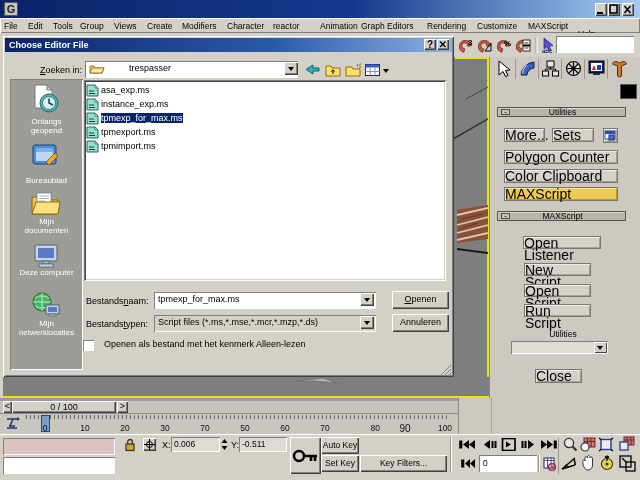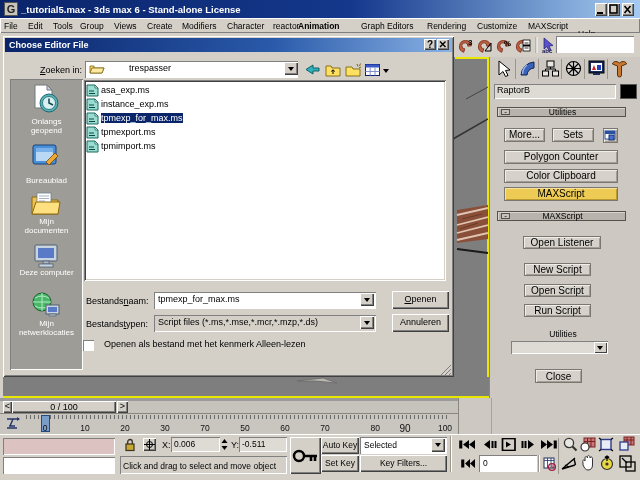--- a/index.html
+++ b/index.html
@@ -2,29 +2,28 @@
 <html><head><meta charset="utf-8">
 <style>
 *{margin:0;padding:0;box-sizing:border-box;font-family:"Liberation Sans",sans-serif;}
 html,body{width:640px;height:480px;overflow:hidden;}
 #screen{position:relative;width:640px;height:480px;background:#d4d0c8;font-size:9px;color:#000;}
 .abs{position:absolute;}
 .rb{box-shadow:inset 1px 1px 0 #fff,inset -1px -1px 0 #404040,inset 2px 2px 0 #d4d0c8,inset -2px -2px 0 #808080;}
 .rb1{box-shadow:inset 1px 1px 0 #fff,inset -1px -1px 0 #808080;}
 .sb{box-shadow:inset 1px 1px 0 #808080,inset -1px -1px 0 #fff,inset 2px 2px 0 #404040,inset -2px -2px 0 #d4d0c8;}
 .sb1{box-shadow:inset 1px 1px 0 #808080,inset -1px -1px 0 #fff;}
-.mxbtn{background:#d6d2cb;border:1px solid #7a7770;box-shadow:inset 1px 1px 0 #f0eeea,inset -1px -1px 0 #a39f97;text-align:center;line-height:12px;font-size:10px;}
+.mxbtn{background:#d6d2cb;border:1px solid #7a7770;box-shadow:inset 1px 1px 0 #f0eeea,inset -1px -1px 0 #a39f97;line-height:12px;font-size:14px;}
 .winbtn{background:#d4d0c8;box-shadow:inset 1px 1px 0 #fff,inset -1px -1px 0 #404040,inset -2px -2px 0 #808080;text-align:center;}
 </style></head>
 <body>
 <div id="screen">
 
 <div class="abs" style="left:0;top:0;width:640px;height:18px;background:linear-gradient(to right,#0a246a,#15388c 55%,#6e96cc 83%,#a6caf0);"></div>
 <div class="abs" style="left:4px;top:2px;width:14px;height:14px;background:#c8c4bc;border:1px solid #555;color:#222;font-weight:bold;font-size:11px;line-height:13px;text-align:center;">G</div>
-<div class="abs" style="left:21px;top:4px;color:#fff;font-weight:bold;font-size:9.5px;">_tutorial5.max - 3ds max 6 - Stand-alone License</div>
 <div class="abs winbtn" style="left:595px;top:3px;width:12px;height:13px;"><svg width="12" height="13">
         <rect x="2" y="9" width="6" height="2" fill="#000"></rect>
       </svg></div>
 <div class="abs winbtn" style="left:608px;top:3px;width:12px;height:13px;"><svg width="12" height="13">
         <rect x="2" y="2" width="7" height="8" fill="none" stroke="#000" stroke-width="1.6"></rect>
       </svg></div>
 <div class="abs winbtn" style="left:622px;top:3px;width:12px;height:13px;"><svg width="12" height="13">
         <path d="M2.5 3 L8.5 10 M8.5 3 L2.5 10" stroke="#000" stroke-width="1.6"></path>
       </svg></div>
 
@@ -32,21 +31,21 @@
 <div id="menubar" style="position:absolute;left:0;top:21px;font-size:8.5px;width:640px;white-space:nowrap;">
       <span class="abs" style="left:4px;">File</span>
       <span class="abs" style="left:28px;">Edit</span>
       <span class="abs" style="left:53px;">Tools</span>
       <span class="abs" style="left:80px;">Group</span>
       <span class="abs" style="left:114px;">Views</span>
       <span class="abs" style="left:147px;">Create</span>
       <span class="abs" style="left:182px;">Modifiers</span>
       <span class="abs" style="left:227px;">Character</span>
       <span class="abs" style="left:273px;">reactor</span>
-      <span class="abs" style="left:298px;font-weight:bold;">Animation</span>
+      <span class="abs" style="left:320px;">Animation</span>
       <span class="abs" style="left:361px;">Graph Editors</span>
       <span class="abs" style="left:427px;">Rendering</span>
       <span class="abs" style="left:477px;">Customize</span>
       <span class="abs" style="left:528px;">MAXScript</span>
       <span class="abs" style="left:578px;margin-top:8px;">Help</span>
     </div>
 
 <div class="abs" style="left:452px;top:33px;width:188px;height:24px;background:#d4d0c8;"></div>
 <div id="snapicons" class="abs" style="left:455px;top:35px;width:185px;height:20px;">
 <svg width="185" height="20">
@@ -124,23 +123,20 @@
           <rect x="3" y="3" width="11" height="8" fill="#fff"></rect>
           <path d="M4 10 L6 5 L8 10 Z" fill="#d02020"></path>
           <rect x="9" y="5" width="4" height="5" fill="#2040c0"></rect>
           <rect x="5" y="13" width="7" height="2" fill="#1a2a5a"></rect>
         </g>
  <g transform="translate(121,2)">
           <path d="M8.5 3 C5 0.5 2 1.5 1.5 4 L6.5 6 L6.5 15 A 2 2 0 0 0 10.5 15 L10.5 6 L15.5 4 C15 1.5 12 0.5 8.5 3 Z" fill="#c87830" stroke="#5a3008" stroke-width="1"></path>
         </g>
 </svg>
 </div>
-<div class="abs sb1" style="left:494px;top:84px;width:122px;height:15px;background:#dedbd5;">
-      <span style="position:absolute;left:3px;top:1px;">RaptorB</span>
-    </div>
 <div class="abs" style="left:620px;top:84px;width:17px;height:15px;background:#000;border:1px solid #555;"></div>
 
 <div id="roll1" class="abs" style="left:497px;top:107px;width:129px;height:10px;background:#b8b4ad;border:1px solid #55524c;box-shadow:inset 1px 1px 0 #d8d5cf;">
  <div class="abs" style="left:3px;top:1px;width:9px;height:6px;border:1px solid #55524c;background:#c6c2bb;font-size:8px;line-height:4px;text-align:center;">-</div>
  <div class="abs" style="left:0;top:0px;width:129px;text-align:center;font-size:8.5px;line-height:9px;">Utilities</div>
 </div>
 <div class="abs mxbtn" style="left:504px;top:128px;width:41px;height:14px;">More...</div>
 <div class="abs mxbtn" style="left:552px;top:128px;width:42px;height:14px;">Sets</div>
 <div class="abs mxbtn" style="left:603px;top:128px;width:15px;height:15px;padding:0;"><svg width="13" height="13">
         <rect x="1" y="2" width="10" height="8" fill="#fff" stroke="#2a50a0"></rect>
@@ -367,37 +363,28 @@
         <span class="abs" style="left:3px;top:2px;font-size:8.5px;">0.006</span>
       </div>
  <div class="abs" style="left:220px;top:3px;width:9px;height:15px;"><svg width="9" height="15">
           <path d="M1.5 6 L7.5 6 L4.5 2 Z M1.5 9 L7.5 9 L4.5 13 Z" fill="#000"></path>
         </svg></div>
  <div class="abs" style="left:231px;top:6px;">Y:</div>
  <div class="abs sb1" style="left:239px;top:3px;width:48px;height:15px;background:#dedbd5;">
         <span class="abs" style="left:3px;top:2px;font-size:8.5px;">-0.511</span>
       </div>
 
- <div class="abs sb1" style="left:120px;top:22px;width:167px;height:18px;">
-        <span class="abs" style="left:3px;top:5px;white-space:nowrap;font-size:8.5px;">Click and drag to select and move object</span>
-      </div>
 
  <div class="abs winbtn" style="left:290px;top:3px;width:31px;height:37px;"><svg width="31" height="37">
           <circle cx="9" cy="19" r="5" fill="none" stroke="#000" stroke-width="2.4"></circle>
           <path d="M13 19 L27 19 M21 19 L21 24 M25 19 L25 24" stroke="#000" stroke-width="2.6"></path>
         </svg></div>
 
  <div class="abs winbtn" style="left:321px;top:3px;width:38px;height:17px;line-height:16px;font-size:8.5px;">Auto Key</div>
  <div class="abs winbtn" style="left:321px;top:21px;width:38px;height:17px;line-height:16px;font-size:8.5px;">Set Key</div>
- <div class="abs sb1" style="left:360px;top:3px;width:87px;height:17px;background:#fff;">
-        <span class="abs" style="left:4px;top:3px;font-size:8.5px;">Selected</span>
-  <div class="abs winbtn" style="left:71px;top:1px;width:14px;height:14px;"><svg width="14" height="13">
-            <path d="M4 5 L10 5 L7 9 Z" fill="#000"></path>
-          </svg></div>
-      </div>
  <div class="abs winbtn" style="left:360px;top:21px;width:87px;height:17px;line-height:16px;font-size:8.5px;">Key Filters...</div>
 
  <div class="abs" style="left:450px;top:2px;width:2px;height:36px;border-left:1px solid #9a968e;border-right:1px solid #fff;"></div>
  <svg class="abs" style="left:459px;top:4px;" width="98" height="13">
   <path d="M1 2.5 L1 10.5 M2.5 2.5 L2.5 10.5" stroke="#000" stroke-width="1.6"></path>
   <path d="M10 2 L4 6.5 L10 11 Z M16 2 L10 6.5 L16 11 Z" fill="#000"></path>
   <path d="M31 2 L25 6.5 L31 11 Z" fill="#000"></path>
   <path d="M33.5 3 L33.5 10 M36.5 3 L36.5 10" stroke="#000" stroke-width="2"></path>
   <rect x="43.5" y="0.5" width="12.5" height="12" fill="none" stroke="#000" stroke-width="1.7"></rect>
   <path d="M47 3.5 L52 6.5 L47 9.5 Z" fill="#000"></path>

